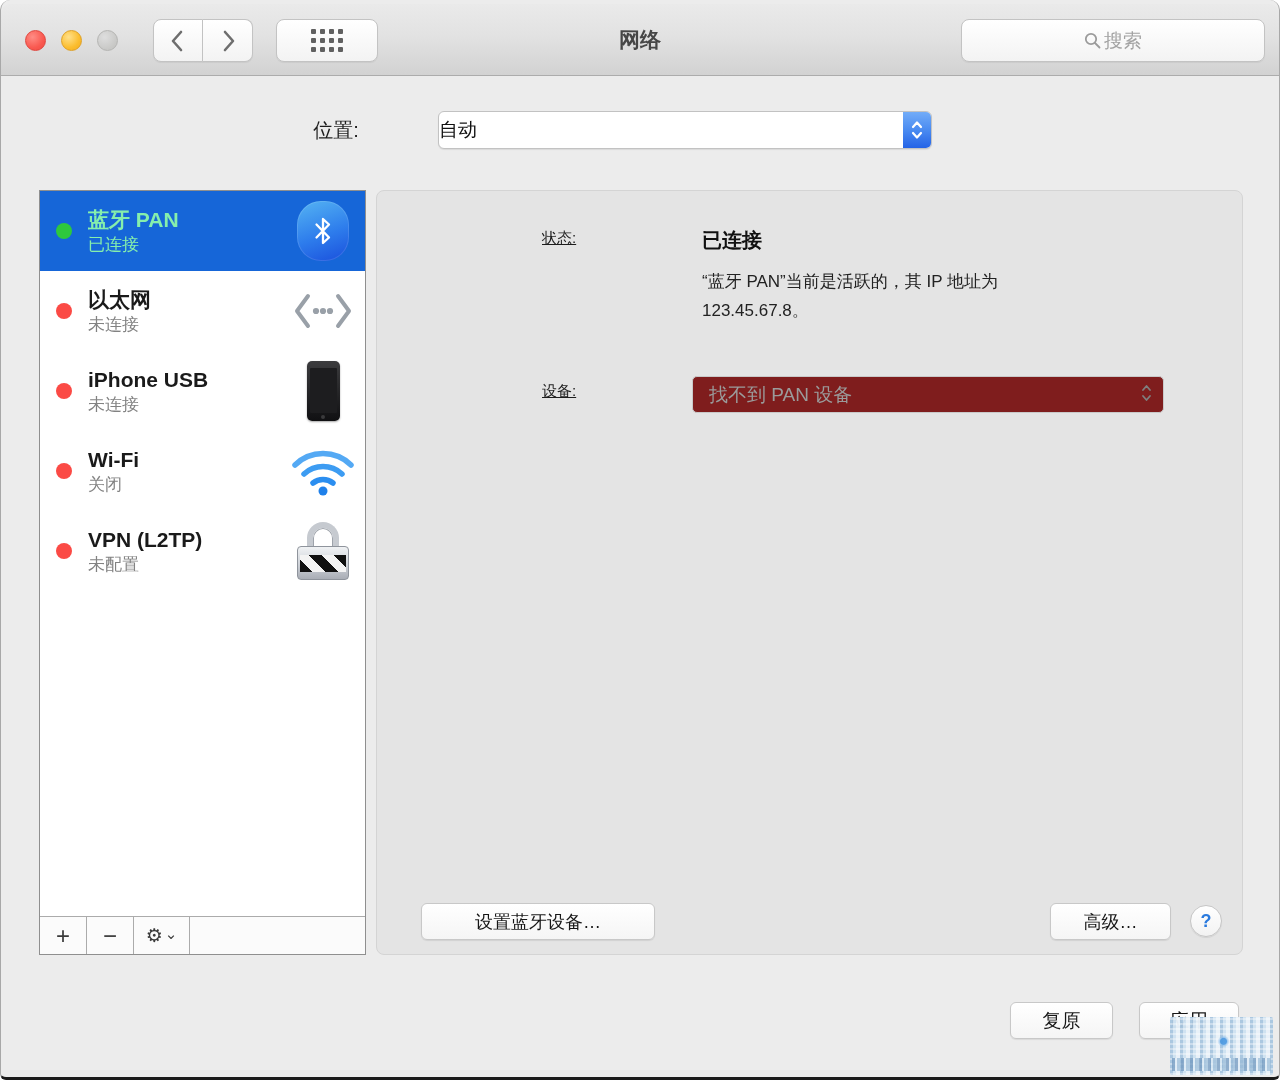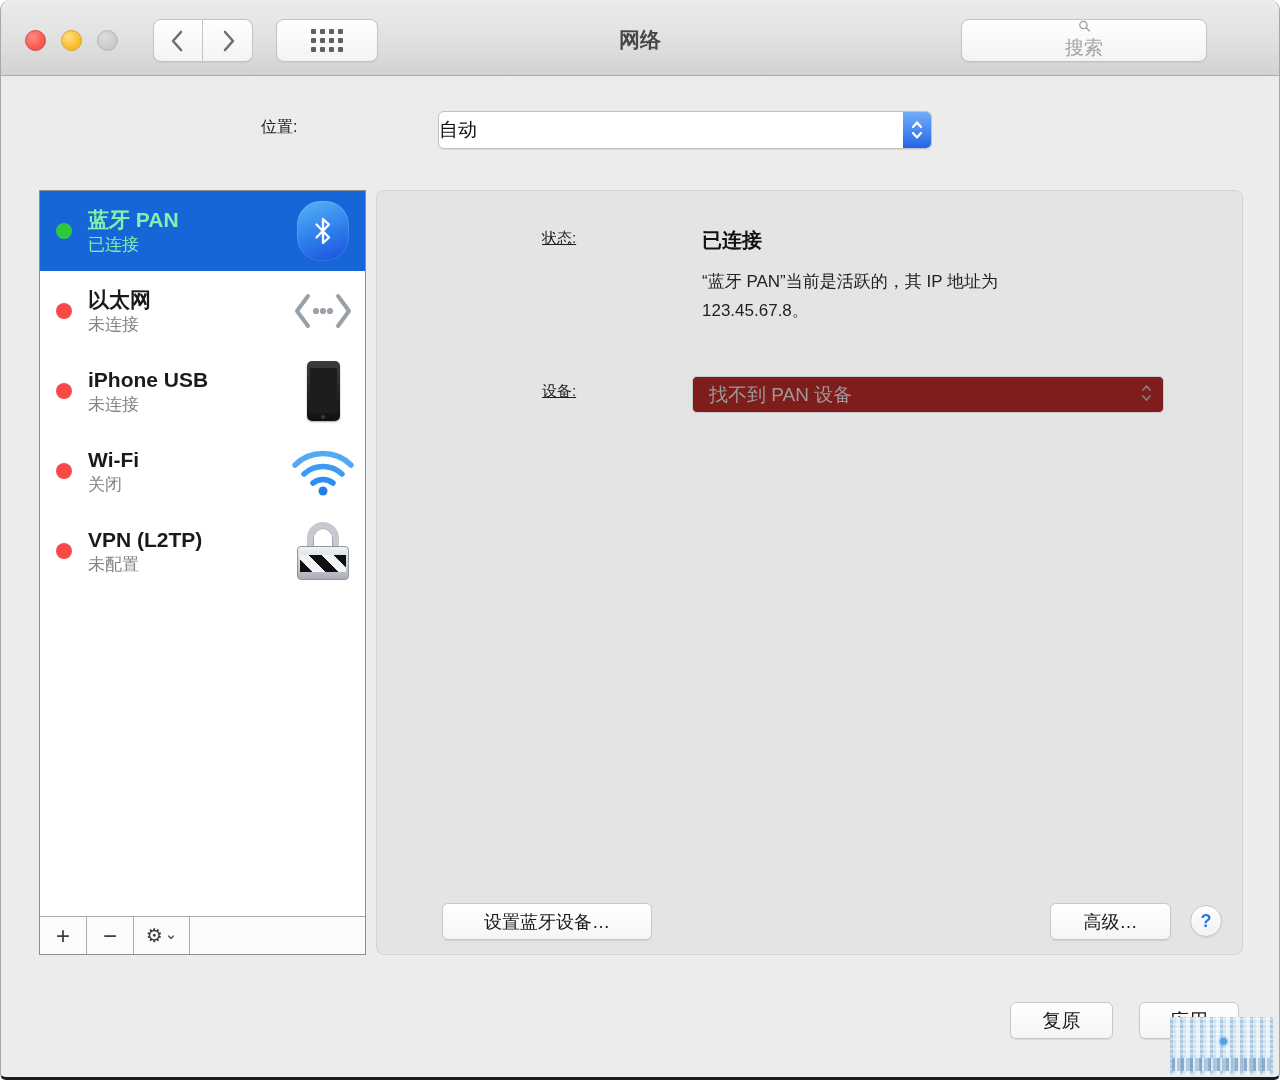--- a/index.html
+++ b/index.html
@@ -29,24 +29,24 @@
   .nav-btn { width:50px; height:43px; background:linear-gradient(180deg,#ffffff,#f3f3f3);
     border:1px solid #c3c3c3; display:flex; align-items:center; justify-content:center;
     box-shadow:0 1px 1px rgba(0,0,0,.06); }
   .nav-btn.back { border-radius:8px 0 0 8px; }
   .nav-btn.fwd  { border-radius:0 8px 8px 0; border-left:none; }
   .grid-btn { left:275px; width:102px; border-radius:8px; }
   .grid-icon { display:grid; grid-template-columns:repeat(4,5px); grid-auto-rows:5px; gap:4px; }
   .grid-icon i { background:#606060; border-radius:1px; }
   .win-title { position:absolute; top:0; left:0; width:100%; height:72px; display:flex;
     align-items:center; justify-content:center; font-size:21px; font-weight:600; color:#474747; pointer-events:none; }
-  .search-field { left:960px; width:246px; border-radius:8px; gap:3px; cursor:text;flex-direction:column; }
+  .search-field { left:960px; width:304px; border-radius:8px; gap:3px; cursor:text; }
   .search-field .ph { color:#a2a2a2; font-size:19px; }
   
-  .loc-label { position:absolute; left:260px; top:117px; width:150px; text-align:left; font-size:16px; color:#1d1d1d; }
+  .loc-label { position:absolute; left:260px; top:117px; width:150px; text-align:center; font-size:20px; color:#1d1d1d; }
   .loc-popup { position:absolute; left:437px; top:111px; width:494px; height:38px; background:#fff;
     border:1px solid #c2c2c2; border-radius:6px; box-shadow:0 1px 1px rgba(0,0,0,.08);
     display:flex; align-items:center; }
   .loc-popup .val { font-size:19px; color:#111; }
   .stepper { position:absolute; right:0; top:0; width:28px; height:36px;
     background:linear-gradient(180deg,#72acf8 0%,#4a8bf1 50%,#2463e6 100%);
     border-radius:0 5px 5px 0; display:flex; align-items:center; justify-content:center; }
   
   .sidebar { position:absolute; left:38px; top:190px; width:327px; height:765px;
     background:#fff; border:1px solid #8f8f8f; }
@@ -94,21 +94,21 @@
   .status-desc { position:absolute; left:325px; top:76px; font-size:17px; color:#222; line-height:29px; }
   .dev-popup { position:absolute; left:315px; top:185px; width:472px; height:37px;
     background:#7f1d1d; border:1px solid #c9c9c9; border-radius:5px; display:flex; align-items:center; }
   .dev-popup .val { padding-left:16px; font-size:19px; color:#9b9b9b; }
   .dev-chev { position:absolute; right:10px; top:50%; transform:translateY(-50%); }
   .btn { background:linear-gradient(180deg,#ffffff,#f5f5f5); border:1px solid #c8c8c8; border-radius:6px;
     box-shadow:0 1px 1px rgba(0,0,0,.08); display:flex; align-items:center; justify-content:center;
     font-size:19px; color:#161616; cursor:default; }
   .btn.disabled { background:#f3f3f3; color:#a2a2a2; border-color:#d6d6d6; box-shadow:none; }
   .connect-btn { position:absolute; left:603px; top:262px; width:184px; height:37px; }
-  .setup-btn { position:absolute; left:65px; top:712px; width:210px; height:37px; font-size:18px; }
+  .setup-btn { position:absolute; left:44px; top:712px; width:234px; height:37px; font-size:18px; }
   .adv-btn { position:absolute; left:673px; top:712px; width:121px; height:37px; font-size:18px; }
   .help-btn { position:absolute; left:813px; top:714px; width:32px; height:32px; border-radius:50%;
     background:linear-gradient(180deg,#fff,#f2f2f2); border:1px solid #c6c6c6;
     display:flex; align-items:center; justify-content:center; font-size:18px; font-weight:700; color:#2a7ade;
     box-shadow:0 1px 1px rgba(0,0,0,.08); }
   
   .revert-btn { position:absolute; left:1009px; top:1002px; width:103px; height:37px; }
   .apply-btn  { position:absolute; left:1138px; top:1002px; width:100px; height:37px; }
   .watermark { position:absolute; left:1169px; top:1017px; width:103px; height:58px; z-index:6; opacity:.97;
     background:

